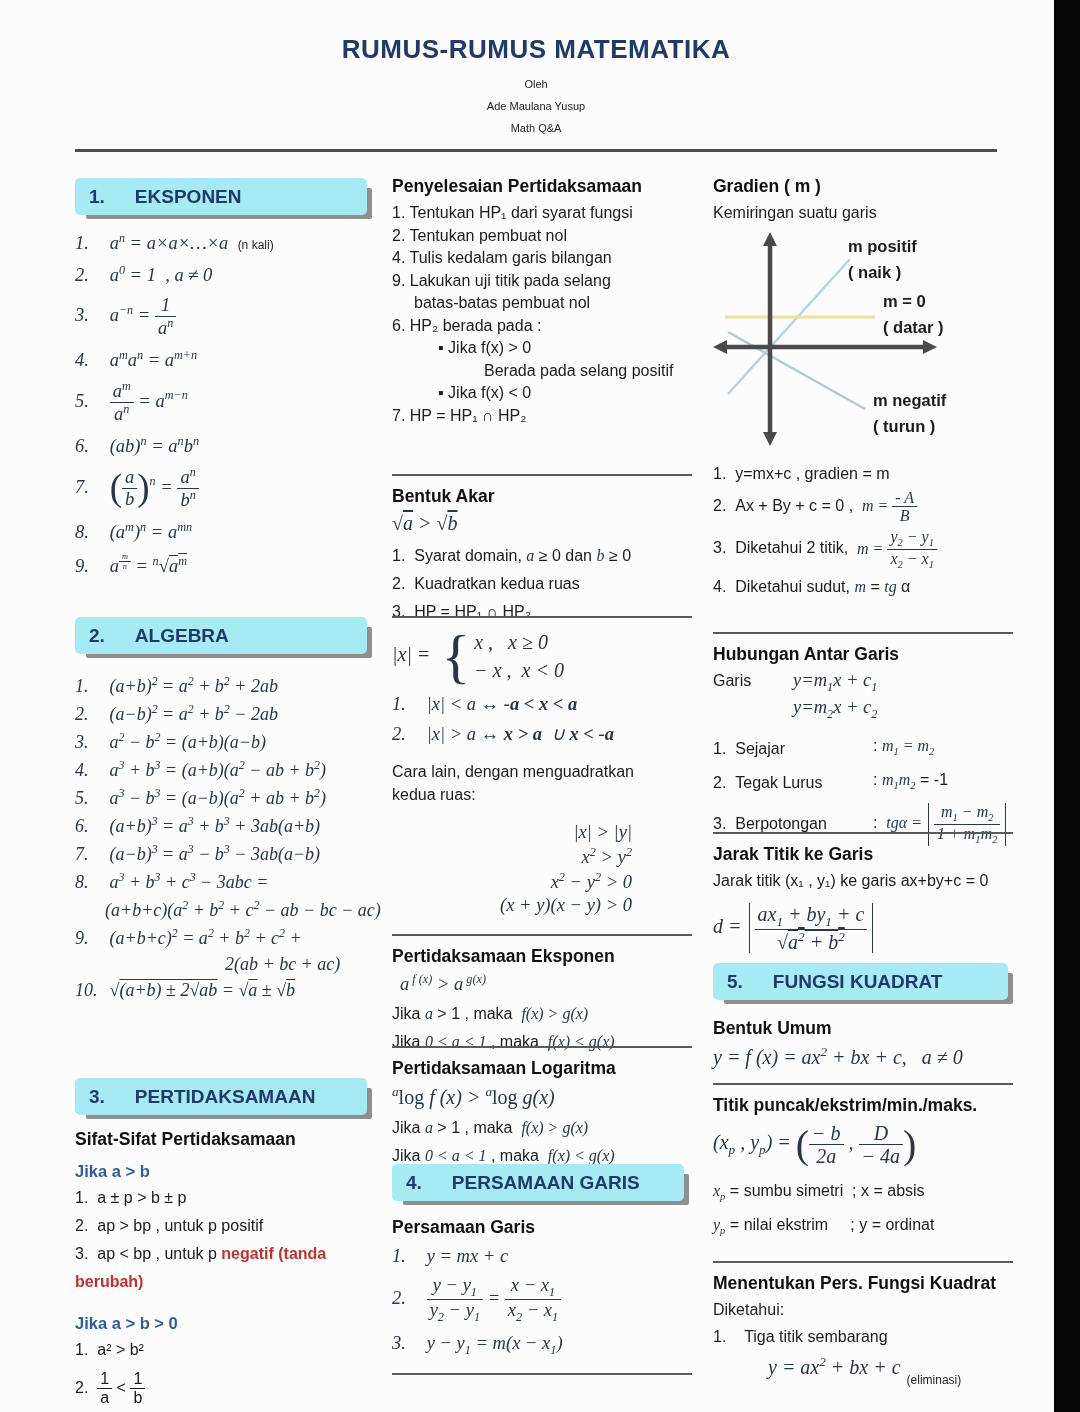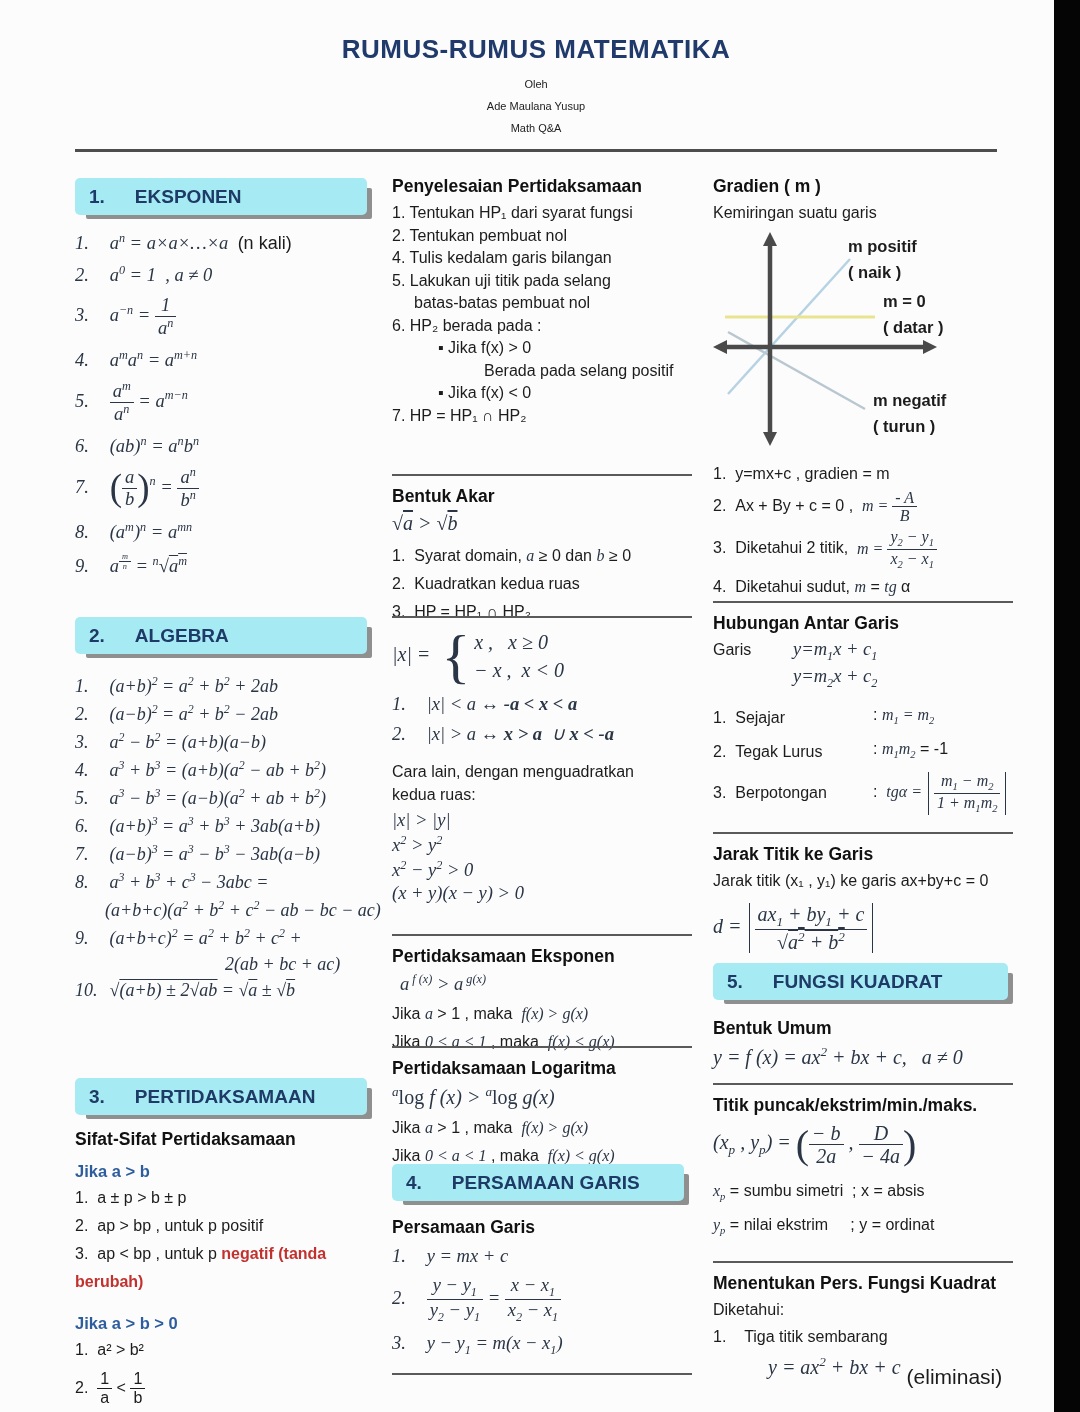--- a/index.html
+++ b/index.html
@@ -44,29 +44,29 @@
   .fr.sm{font-size:68%;}
   .ov{text-decoration:overline;}
   .up{font-style:normal;}
   .abs{display:inline-flex;align-items:center;border-left:1.7px solid currentColor;
        border-right:1.7px solid currentColor;padding:0 5px;margin:0 2px;vertical-align:middle;}
   .bigp{font-size:200%;font-weight:400;vertical-align:middle;line-height:0;font-style:normal;}
   .cbrace{font-size:300%;font-weight:400;vertical-align:middle;line-height:0;margin:0 4px 0 6px;font-style:normal;}
   .cases{display:inline-flex;flex-direction:column;vertical-align:middle;line-height:1.4;text-align:left;}
   .cases>b{font-weight:normal;}
   .sans,.nk{font-family:"Liberation Sans",sans-serif;font-style:normal;color:#1c1c1c;}
-  .nk{font-size:18px;}
+  .nk{font-size:12px;}
   .tight{font-size:16.5px;}
   .indent2{padding-left:150px;}
   .exrow{margin:9px 0;} .frrow{margin:5px 0;}
   .alg .mi{font-size:18px;margin:5px 0;}
   .mi.big{font-size:20px;}
-  .stack{padding-right:60px;margin-top:4px;}
+  .stack{text-align:right;padding-right:60px;margin-top:16px;}
   .stack .mi{margin:2px 0;}
-  .elim{font-family:"Liberation Sans",sans-serif;font-style:normal;font-size:21px;
+  .elim{font-family:"Liberation Sans",sans-serif;font-style:normal;font-size:12px;
         position:relative;top:10px;margin-left:6px;color:#1c1c1c;}
   .sansu{font-family:"Liberation Sans",sans-serif;font-style:normal;font-size:16px;color:#1c1c1c;}
 
   
   .diagram{position:relative;width:300px;height:216px;margin-top:6px;}
   .dlab{position:absolute;font-size:16.5px;line-height:26px;color:#1c1c1c;font-weight:bold;}
   
   .hrow{display:flex;margin:5px 0;align-items:center;}
   .hrow>span:first-child{width:160px;flex:none;}
   .grow{display:flex;} .grow>span:first-child{width:80px;flex:none;}
@@ -161,21 +161,21 @@
           <b>1</b>
           <b>b</b>
         </span></div>
   </div>
 
   <div class="sec c2" style="top:176px">
     <div class="h2">Penyelesaian Pertidaksamaan</div>
     <div class="sr">1.  Tentukan HP₁ dari syarat fungsi</div>
     <div class="sr">2.  Tentukan pembuat nol</div>
     <div class="sr">4.  Tulis kedalam garis bilangan</div>
-    <div class="sr">5.  Lakukan uji titik pada selang</div>
+    <div class="sr">9.  Lakukan uji titik pada selang</div>
     <div class="sr cont">batas-batas pembuat nol</div>
     <div class="sr">6.  HP₂ berada pada :</div>
     <div class="sr bul">▪ Jika f(x) &gt; 0</div>
     <div class="sr bul2">Berada pada selang positif</div>
     <div class="sr bul">▪ Jika f(x) &lt; 0</div>
     <div class="sr">7.  HP = HP₁ ∩ HP₂</div>
   </div>
 
   <div class="sec c2" style="top:474px">
     <hr class="hr">
@@ -271,21 +271,21 @@
             <b>- A</b>
             <b>B</b>
           </span></span></div>
     <div class="sr sp">3. &nbsp;Diketahui 2 titik, &nbsp;<span class="mm">m = <span class="fr">
             <b>y<sub>2</sub> − y<sub>1</sub></b>
             <b>x<sub>2</sub> − x<sub>1</sub></b>
           </span></span></div>
     <div class="sr sp">4. &nbsp;Diketahui sudut, <span class="mm">m</span> = <span class="mm">tg</span> α</div>
   </div>
 
-  <div class="sec c3" style="top:601px">
+  <div class="sec c3" style="top:632px">
     <hr class="hr">
     <div class="h2">Hubungan Antar Garis</div>
     <div class="grow">
       <span class="sr">Garis</span>
       <span class="mi" style="margin:0">y=m<sub>1</sub>x + c<sub>1</sub></span>
     </div>
     <div class="grow">
       <span class="sr"></span>
       <span class="mi" style="margin:2px 0 0 0">y=m<sub>2</sub>x + c<sub>2</sub></span>
     </div>

